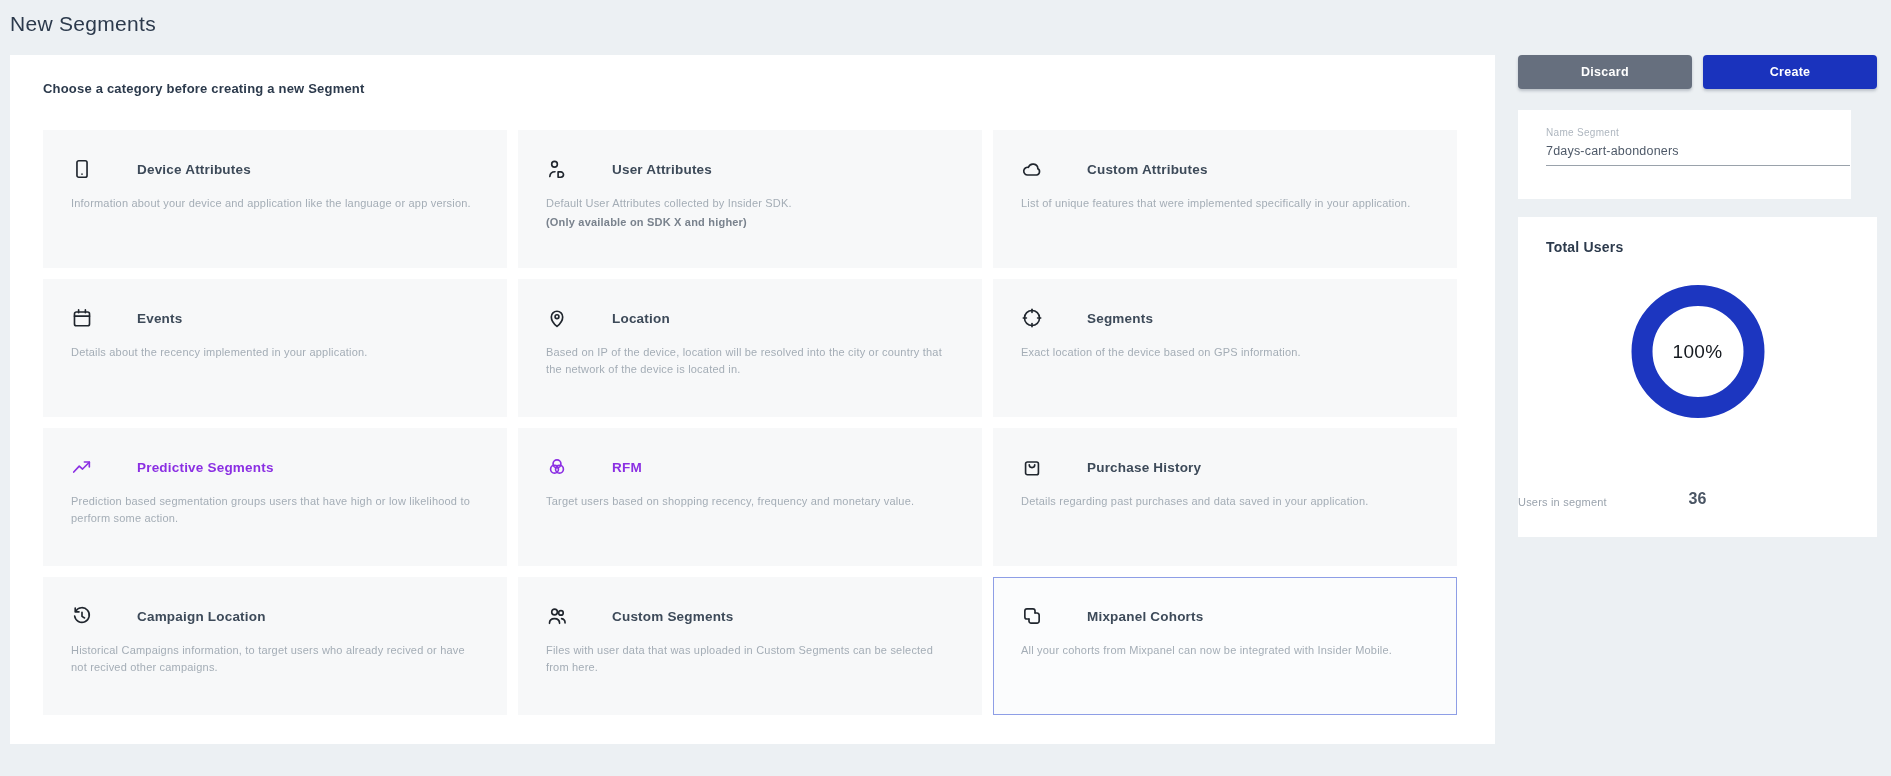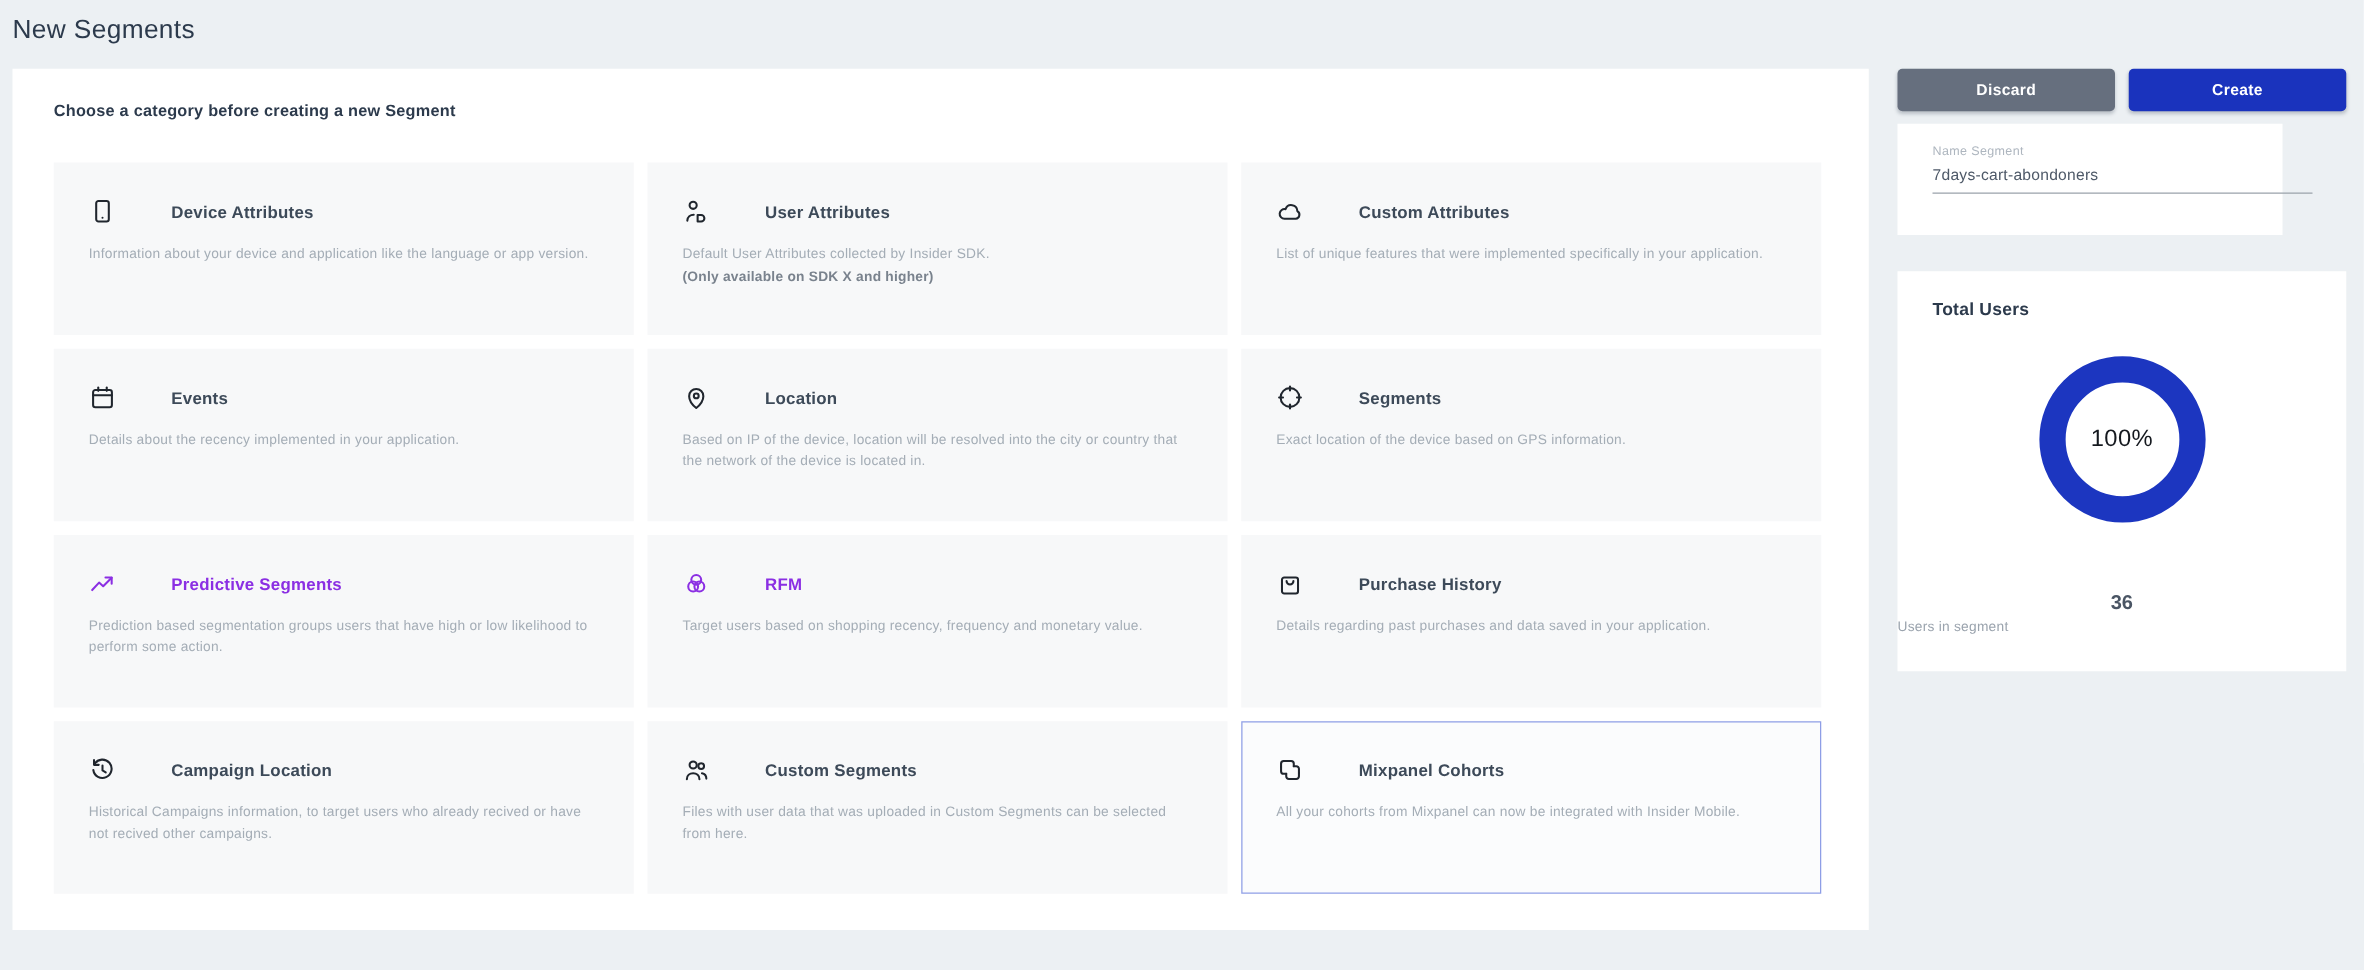--- a/index.html
+++ b/index.html
@@ -50,21 +50,21 @@
   .btn {
     flex:1; height:34px; border:none; border-radius:4px;
     color:#fff; font-weight:700; font-size:12.5px; letter-spacing:.3px;
     font-family:inherit; cursor:pointer;
     box-shadow:0 2px 3px rgba(40,50,70,.25);
   }
   .btn-discard { background:var(--discard-gray,#666f7e); }
   .btn-create  { background:var(--accent-blue,#1a33bd); }
 
   .name-card {
-    position:absolute; left:1518px; top:99px; width:308px; height:89px;
+    position:absolute; left:1518px; top:110px; width:333px; height:89px;
     background:#fff; padding:17px 28px 0;
   }
   .name-label { font-size:10px; color:#aeb6bf; letter-spacing:.3px; }
   .name-input {
     display:block; margin-top:6px; width:304px;
     border:none; border-bottom:1px solid #9aa2ab; border-radius:0;
     background:transparent; outline:none;
     font-size:12.5px; color:#4e5968; letter-spacing:.2px;
     padding:0 0 7px; font-family:inherit;
   }
@@ -78,21 +78,21 @@
     font-size:14px; font-weight:700; color:#2c3a4c; letter-spacing:.2px;
   }
   .donut {
     position:absolute; left:50%; top:68px; transform:translateX(-50%);
     width:133px; height:133px; border:21px solid var(--donut-blue,#1c36c0);
     border-radius:50%;
     display:flex; align-items:center; justify-content:center;
   }
   .donut-percent { font-size:19px; color:#15191f; letter-spacing:.3px; }
   .total-count {
-    position:absolute; top:257px; left:0; width:100%; text-align:center;
+    position:absolute; top:273px; left:0; width:100%; text-align:center;
     font-size:16px; font-weight:700; color:#4a5564;
   }
   .total-caption {
     position:absolute; top:279px; left:0; width:100%; text-align:left;
     font-size:11px; color:#9aa3ad; letter-spacing:.2px;
   }
 </style>
 </head>
 <body>
 

